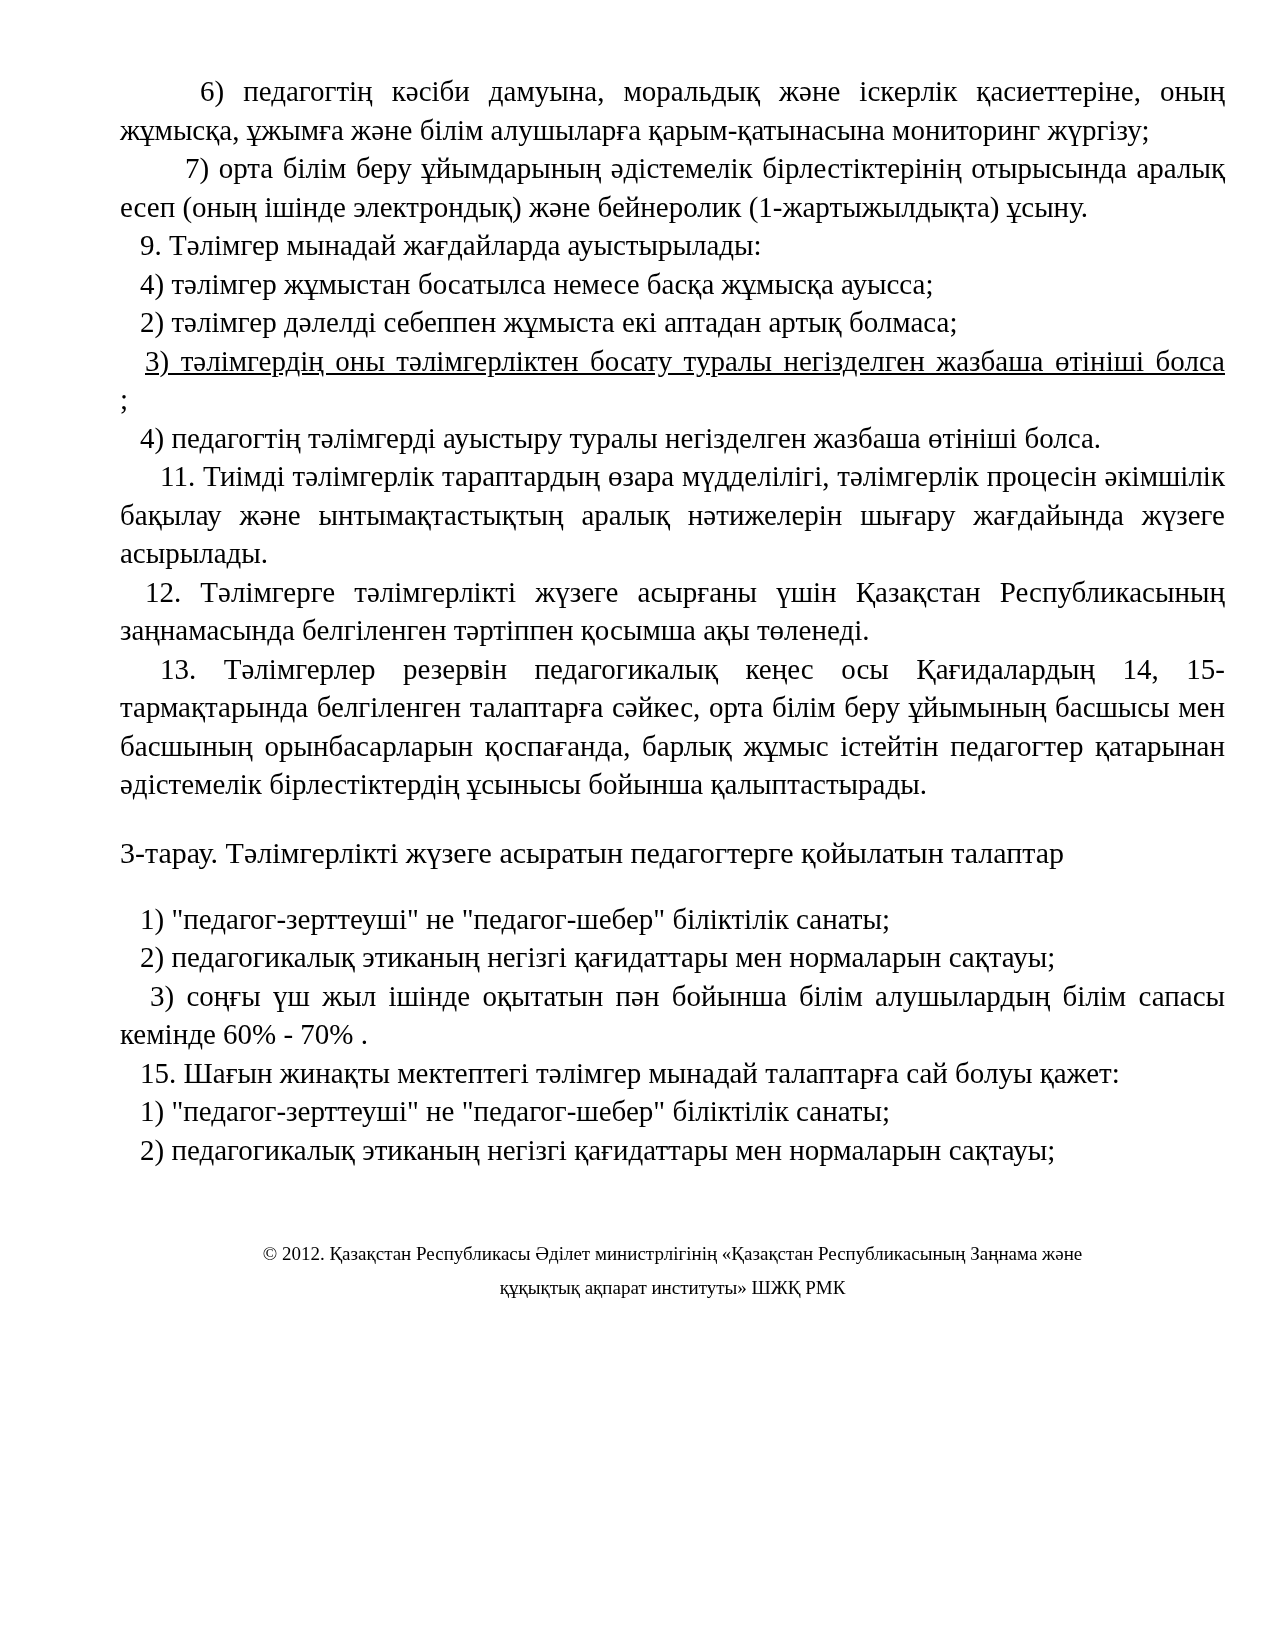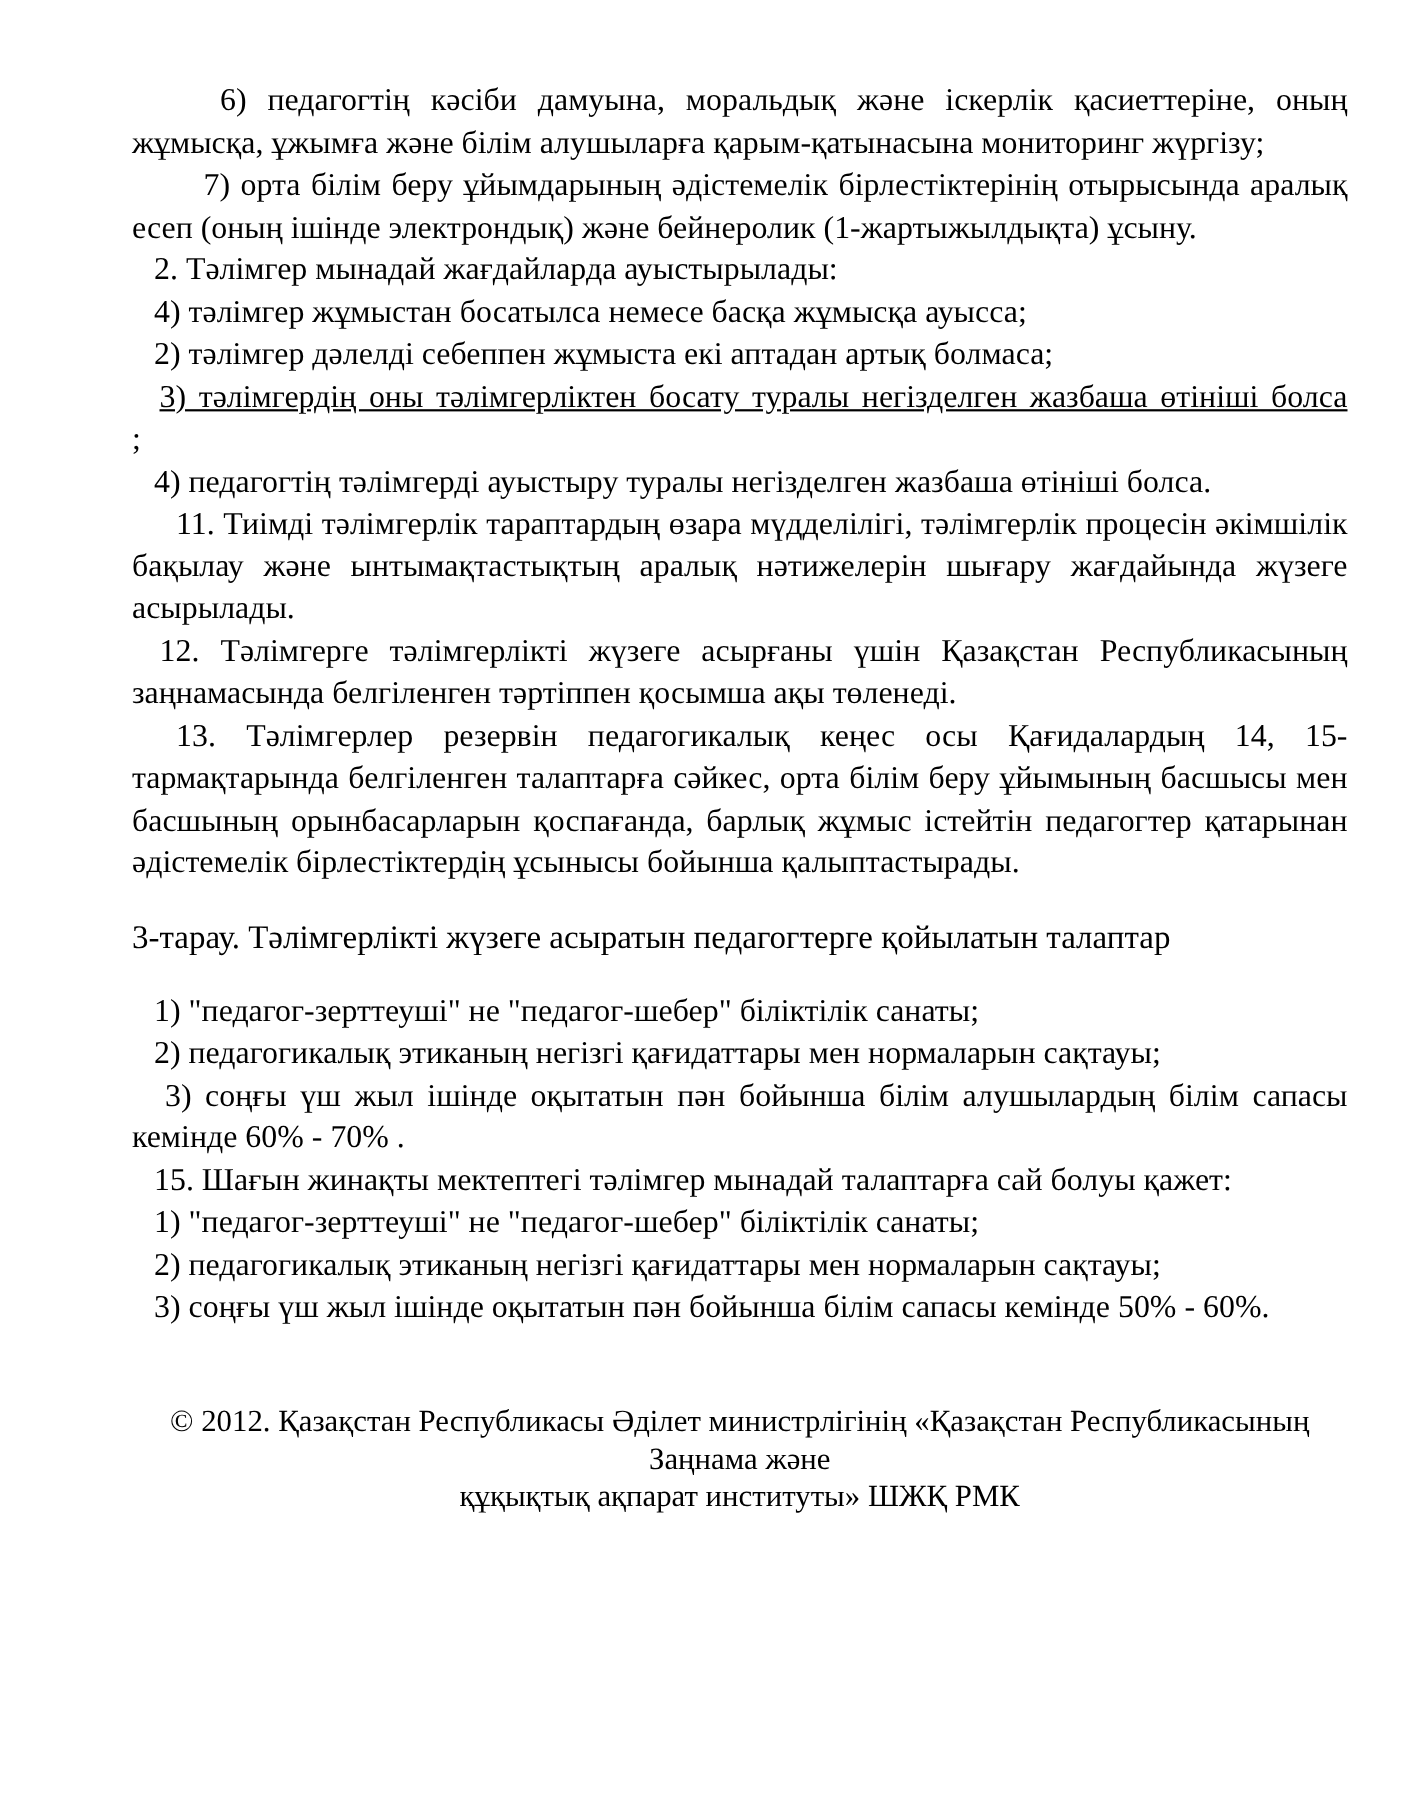--- a/index.html
+++ b/index.html
@@ -42,49 +42,48 @@
   .chapter-heading {
     margin: 29px 0 27px 0;
     font-size: 30px;
     font-weight: normal;
     line-height: 40px;
     text-align: left;
   }
   .footer {
     margin-top: 68px;
     text-align: center;
-    font-size: 28px;
+    font-size: 19px;
     line-height: 34px;
   }
 </style>
 </head>
 <body>
 
 <div class="page">
 
   <p class="para i80">6) педагогтің кәсіби дамуына, моральдық және іскерлік қасиеттеріне, оның жұмысқа, ұжымға және білім алушыларға қарым-қатынасына мониторинг жүргізу;</p>
   <p class="para i65">7) орта білім беру ұйымдарының әдістемелік бірлестіктерінің отырысында аралық есеп (оның ішінде электрондық) және бейнеролик (1-жартыжылдықта) ұсыну.</p>
-  <p class="para i20">2. Тәлімгер мынадай жағдайларда ауыстырылады:</p>
+  <p class="para i20">9. Тәлімгер мынадай жағдайларда ауыстырылады:</p>
   <p class="para i20">4) тәлімгер жұмыстан босатылса немесе басқа жұмысқа ауысса;</p>
   <p class="para i20">2) тәлімгер дәлелді себеппен жұмыста екі аптадан артық болмаса;</p>
   <p class="para i25 force-justify">3) тәлімгердің оны тәлімгерліктен босату туралы негізделген жазбаша өтініші болса</p>
   <p class="para i0">;</p>
   <p class="para i20">4) педагогтің тәлімгерді ауыстыру туралы негізделген жазбаша өтініші болса.</p>
   <p class="para i40">11. Тиімді тәлімгерлік тараптардың өзара мүдделілігі, тәлімгерлік процесін әкімшілік бақылау және ынтымақтастықтың аралық нәтижелерін шығару жағдайында жүзеге асырылады.</p>
   <p class="para i25">12. Тәлімгерге тәлімгерлікті жүзеге асырғаны үшін Қазақстан Республикасының заңнамасында белгіленген тәртіппен қосымша ақы төленеді.</p>
   <p class="para i40">13. Тәлімгерлер резервін педагогикалық кеңес осы Қағидалардың 14, 15-тармақтарында белгіленген талаптарға сәйкес, орта білім беру ұйымының басшысы мен басшының орынбасарларын қоспағанда, барлық жұмыс істейтін педагогтер қатарынан әдістемелік бірлестіктердің ұсынысы бойынша қалыптастырады.</p>
 
   <h2 class="chapter-heading">3-тарау. Тәлімгерлікті жүзеге асыратын педагогтерге қойылатын талаптар</h2>
 
   <p class="para i20">1) "педагог-зерттеуші" не "педагог-шебер" біліктілік санаты;</p>
   <p class="para i20">2) педагогикалық этиканың негізгі қағидаттары мен нормаларын сақтауы;</p>
   <p class="para i30">3) соңғы үш жыл ішінде оқытатын пән бойынша білім алушылардың білім сапасы кемінде 60% - 70% .</p>
   <p class="para i20">15. Шағын жинақты мектептегі тәлімгер мынадай талаптарға сай болуы қажет:</p>
   <p class="para i20">1) "педагог-зерттеуші" не "педагог-шебер" біліктілік санаты;</p>
   <p class="para i20">2) педагогикалық этиканың негізгі қағидаттары мен нормаларын сақтауы;</p>
-  <p class="para i20">3) соңғы үш жыл ішінде оқытатын пән бойынша білім сапасы кемінде 50% - 60%.</p>
 
   <div class="footer">
     <div>© 2012. Қазақстан Республикасы Әділет министрлігінің «Қазақстан Республикасының Заңнама және</div>
     <div>құқықтық ақпарат институты» ШЖҚ РМК</div>
   </div>
 
 </div>
 
 </body></html>

